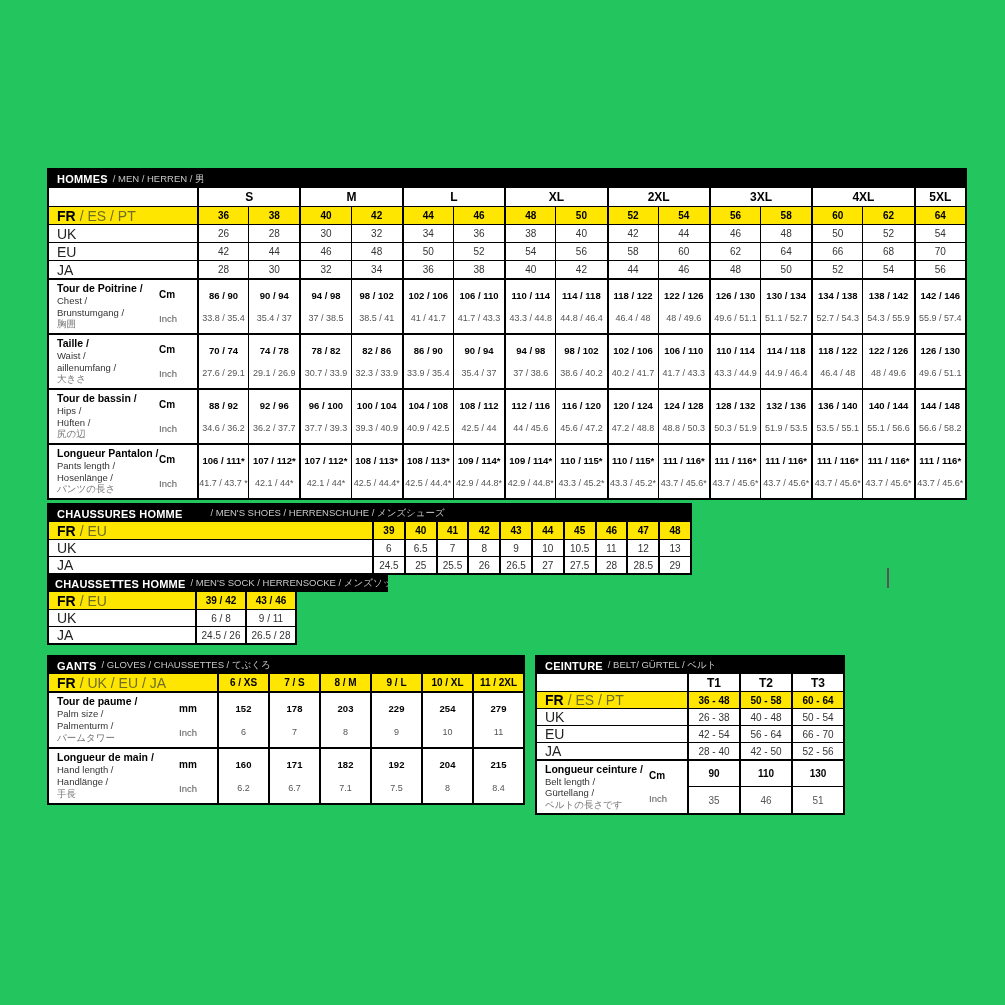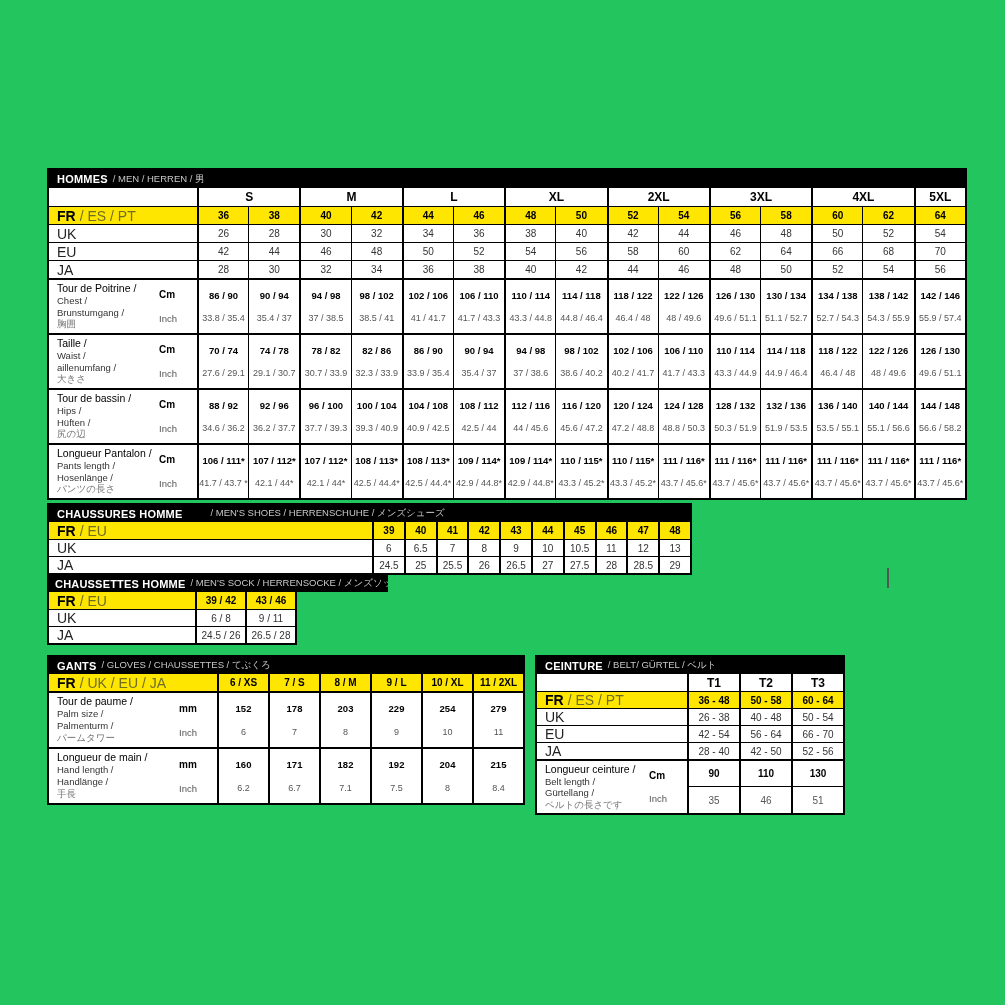--- a/index.html
+++ b/index.html
@@ -35,21 +35,21 @@
   .yellow .cell { font-weight:bold; color:#000; }
   .lab { display:flex; align-items:center; padding-left:8px; font-size:14px; color:#222; }
   .lab .lb { font-weight:bold; color:#000; }
   .lab .ls { color:#6e6e28; margin-left:4px; }
   .sizes .cell, .trow .cell { font-weight:bold; font-size:12px; color:#000; }
 
   
   .mlabel { display:flex; padding:3px 4px 3px 8px; }
   .mname { flex:1; display:flex; flex-direction:column; justify-content:space-between; }
   .mname span { font-size:9.5px; line-height:11.5px; color:#333; white-space:nowrap; }
-  .mname .l1 { font-weight:normal; font-size:10.5px; color:#000; }
+  .mname .l1 { font-weight:bold; font-size:10.5px; color:#000; }
   .mname .l4 { color:#777; }
   .munit { width:34px; display:flex; flex-direction:column; justify-content:space-around;
            align-items:flex-start; }
   .munit .u1 { font-weight:bold; font-size:10px; color:#000; }
   .munit .u2 { font-size:9.5px; color:#555; }
   .cell.pair { flex-direction:column; justify-content:space-around; padding:4px 0; }
   .cell.pair .cm  { font-weight:bold; font-size:9.5px; color:#000; white-space:nowrap; }
   .cell.pair .inch{ font-size:9px; color:#555; white-space:nowrap; }
 
   
@@ -251,21 +251,21 @@
           <span class="u1">Cm</span>
           <span class="u2">Inch</span>
         </div>
       </div>
     <div class="cell pair bl2">
           <span class="cm">70 / 74</span>
           <span class="inch">27.6 / 29.1</span>
         </div>
         <div class="cell pair bl1">
           <span class="cm">74 / 78</span>
-          <span class="inch">29.1 / 30.7</span>
+          <span class="inch">29.1 / 26.9</span>
         </div>
         <div class="cell pair bl2">
           <span class="cm">78 / 82</span>
           <span class="inch">30.7 / 33.9</span>
         </div>
         <div class="cell pair bl1">
           <span class="cm">82 / 86</span>
           <span class="inch">32.3 / 33.9</span>
         </div>
         <div class="cell pair bl2">

